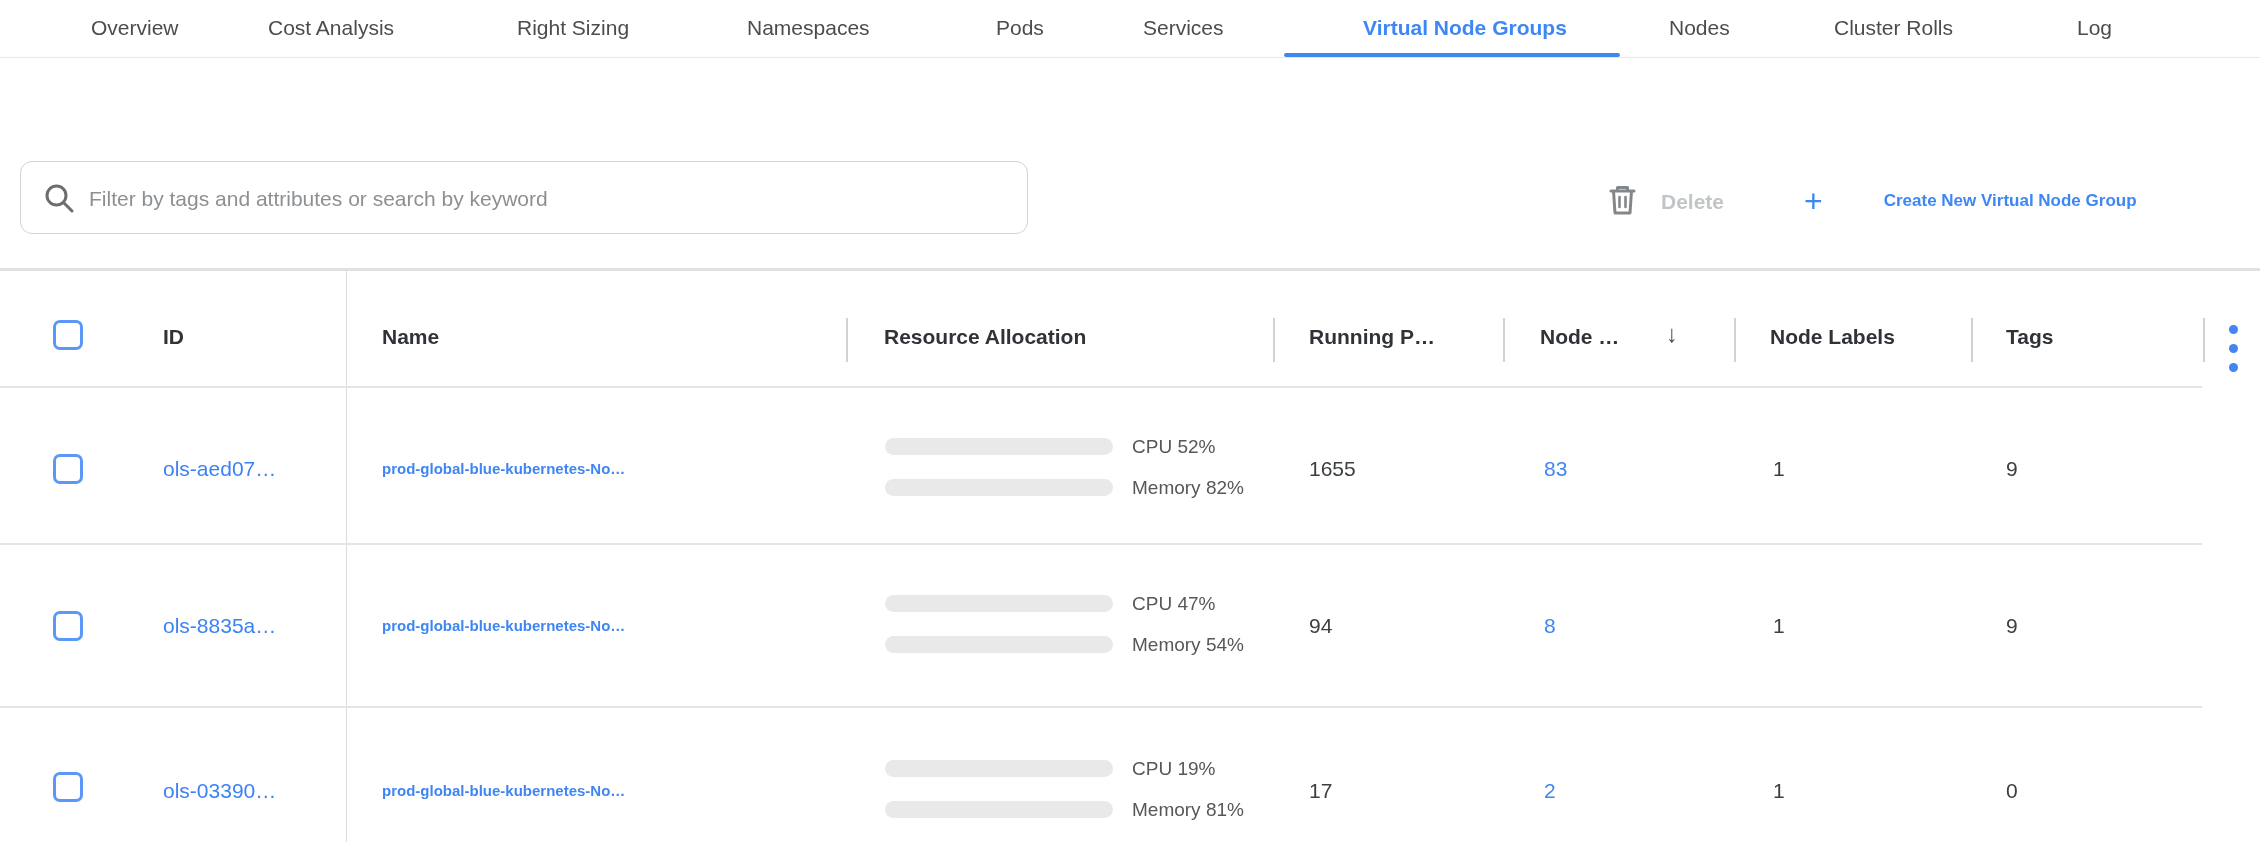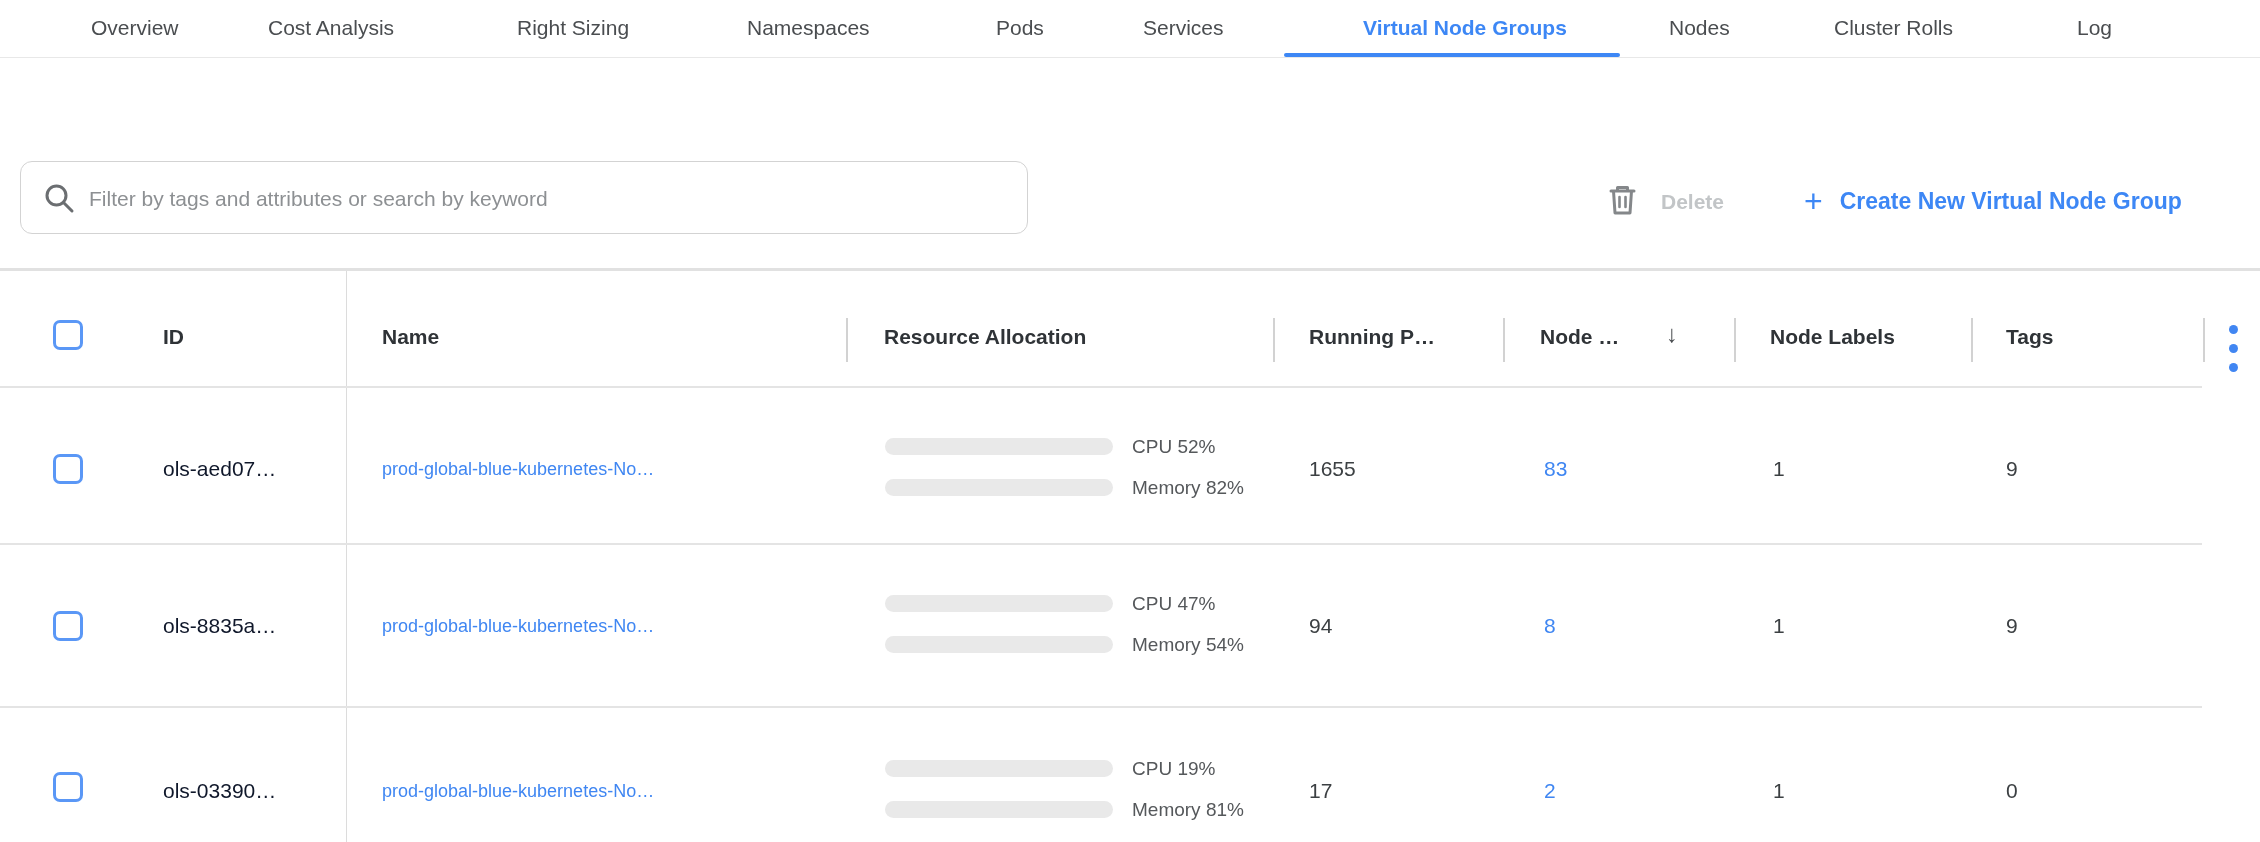--- a/index.html
+++ b/index.html
@@ -17,35 +17,35 @@
   .search-icon{position:absolute;left:22px;top:20px;}
   .searchbox input{
     position:absolute;left:66px;top:0;width:1140px;height:71px;border:none;outline:none;
     font-family:"Liberation Sans",sans-serif;font-size:21px;color:#3c4043;background:transparent;
   }
   .searchbox input::placeholder{color:#8d9093;opacity:1;}
   .delete-btn{position:absolute;left:1608px;top:183px;display:flex;align-items:center;gap:24px;cursor:default;}
   .delete-label{font-size:21px;font-weight:700;color:#c2c5c7;}
   .create-btn{position:absolute;left:1804px;top:183px;display:flex;align-items:center;gap:17px;cursor:pointer;}
   .plus-icon{font-size:32px;line-height:36px;font-weight:400;color:var(--accent);}
-  .create-label{font-size:23px;font-weight:700;color:var(--accent);white-space:nowrap;}
+  .create-label{font-size:17px;font-weight:700;color:var(--accent);white-space:nowrap;margin-left:44px;}
   
   .table-top-border{position:absolute;left:0;top:268px;width:2260px;height:3px;background:#e1e1e1;}
   .col-divider-main{position:absolute;left:346px;top:271px;width:1px;height:571px;background:#dcdcdc;}
   .hrow{position:absolute;left:0;width:2260px;}
   .hsep{position:absolute;left:0;width:2202px;height:2px;background:#e4e4e4;}
   .checkbox{position:absolute;width:30px;height:30px;border:3px solid #5a97f6;border-radius:7px;background:#fff;box-sizing:border-box;cursor:pointer;}
   .hcell{position:absolute;top:53px;font-size:21px;font-weight:700;color:#2f3337;line-height:26px;white-space:nowrap;}
   .hdiv{position:absolute;top:47px;width:2px;height:44px;background:#d2d2d2;}
   .sort-arrow{position:absolute;left:1666px;top:49px;font-size:24px;color:#4a4d50;font-weight:400;}
   .kebab{position:absolute;left:2229px;top:54px;width:10px;cursor:pointer;}
   .kebab span{display:block;width:9px;height:9px;border-radius:50%;background:#4186f2;margin-bottom:10px;}
   
-  .cell-text{position:absolute;top:68px;font-size:21px;line-height:26px;color:#0f172a;white-space:nowrap;}
-  .name-link{position:absolute;left:382px;top:68px;font-size:18px;line-height:26px;font-weight:400;color:var(--link);cursor:pointer;white-space:nowrap;}
+  .cell-text{position:absolute;top:68px;font-size:21px;line-height:26px;color:#3b82f6;white-space:nowrap;}
+  .name-link{position:absolute;left:382px;top:68px;font-size:15px;line-height:26px;font-weight:700;color:var(--link);cursor:pointer;white-space:nowrap;}
   .num{color:#3c4043;}
   .num-link{color:var(--link);cursor:pointer;}
   .bar-track{position:absolute;left:885px;width:228px;height:17px;border-radius:9px;background:#e9e9e9;overflow:hidden;}
   .bar-fill{height:100%;border-radius:9px;}
   .bar-fill.cpu{background:var(--bar-blue);}
   .bar-fill.mem{background:var(--bar-green);}
   .bar-label{position:absolute;left:1132px;font-size:19px;line-height:25px;color:#55585b;white-space:nowrap;}
 </style>
 </head>
 <body>

